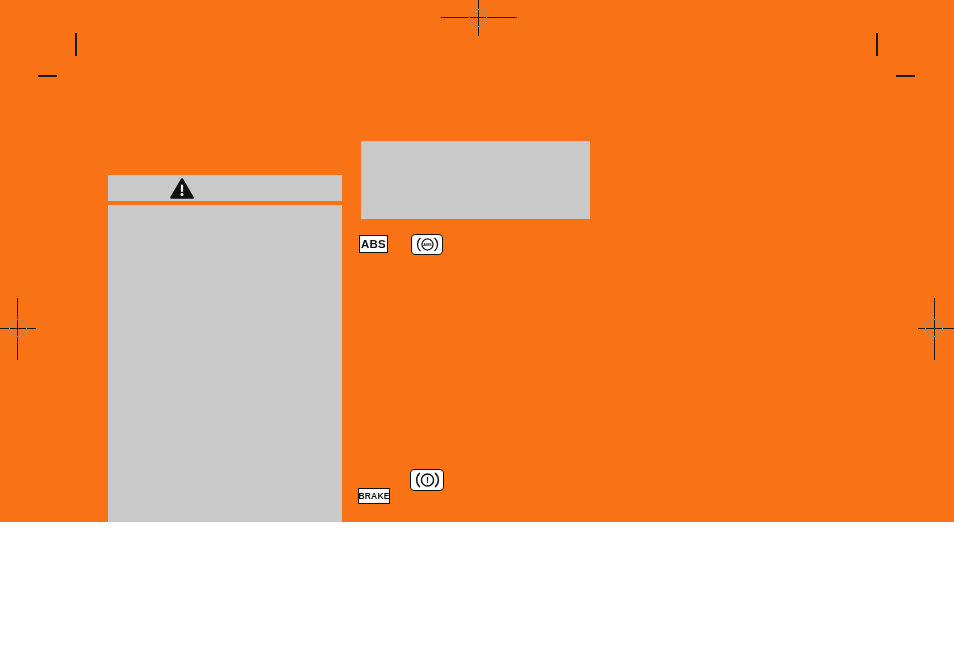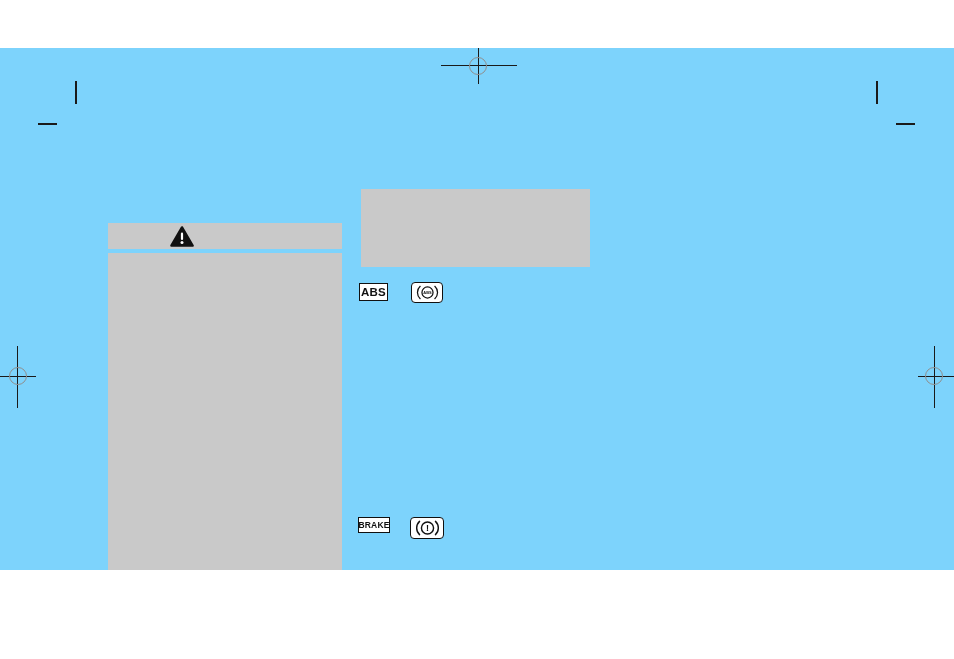--- a/index.html
+++ b/index.html
@@ -1,23 +1,22 @@
 <!DOCTYPE html>
 <html><head>
 <meta charset="utf-8">
 <style>
   html, body { margin: 0; padding: 0; background: #ffffff; }
   #page {
     position: relative;
     width: 954px;
     height: 522px;
-    background: #7dd3fc;
+    background: #f97316;
     overflow: hidden;
     font-family: "Liberation Sans", sans-serif;
-    margin-top: 48px;
   }
   
   .tick { position: absolute; background: #1a1a1a; }
   .tick.v { width: 2px; }
   .tick.h { height: 2px; }
   .regmark { position: absolute; }
   .regmark .hline { position: absolute; height: 1px; background: #1a1a1a; left: 0; width: 100%; }
   .regmark .vline { position: absolute; width: 1px; background: #1a1a1a; top: 0; height: 100%; }
   .regmark .ring {
     position: absolute; width: 18px; height: 18px; box-sizing: border-box;
@@ -35,21 +34,21 @@
   
   .badge {
     position: absolute; box-sizing: border-box;
     border: 1.5px solid #111111; background: #ffffff;
     display: flex; align-items: center; justify-content: center;
     color: #111111;
   }
   .badge.lamp { border-radius: 4px; }
   #abs-text-badge   { left: 359px; top: 235px; width: 29px; height: 18px; font-size: 11.5px; font-weight: bold; letter-spacing: 0.2px; }
   #abs-lamp-badge   { left: 411px; top: 234px; width: 32px; height: 21px; }
-  #brake-text-badge { left: 358px; top: 469px; width: 32px; height: 16px; font-size: 8.5px; font-weight: bold; letter-spacing: 0.2px; }
+  #brake-text-badge { left: 358px; top: 488px; width: 32px; height: 16px; font-size: 8.5px; font-weight: bold; letter-spacing: 0.2px; }
   #brake-lamp-badge { left: 410px; top: 469px; width: 34px; height: 22px; }
   .badge svg { display: block; }
   
   #footer-box {
     position: absolute; left: 611px; top: 602px; width: 227px; height: 16px;
     box-sizing: border-box; border: 1.5px solid #111111; background: #ffffff;
   }
 </style>
 </head>
 <body>

